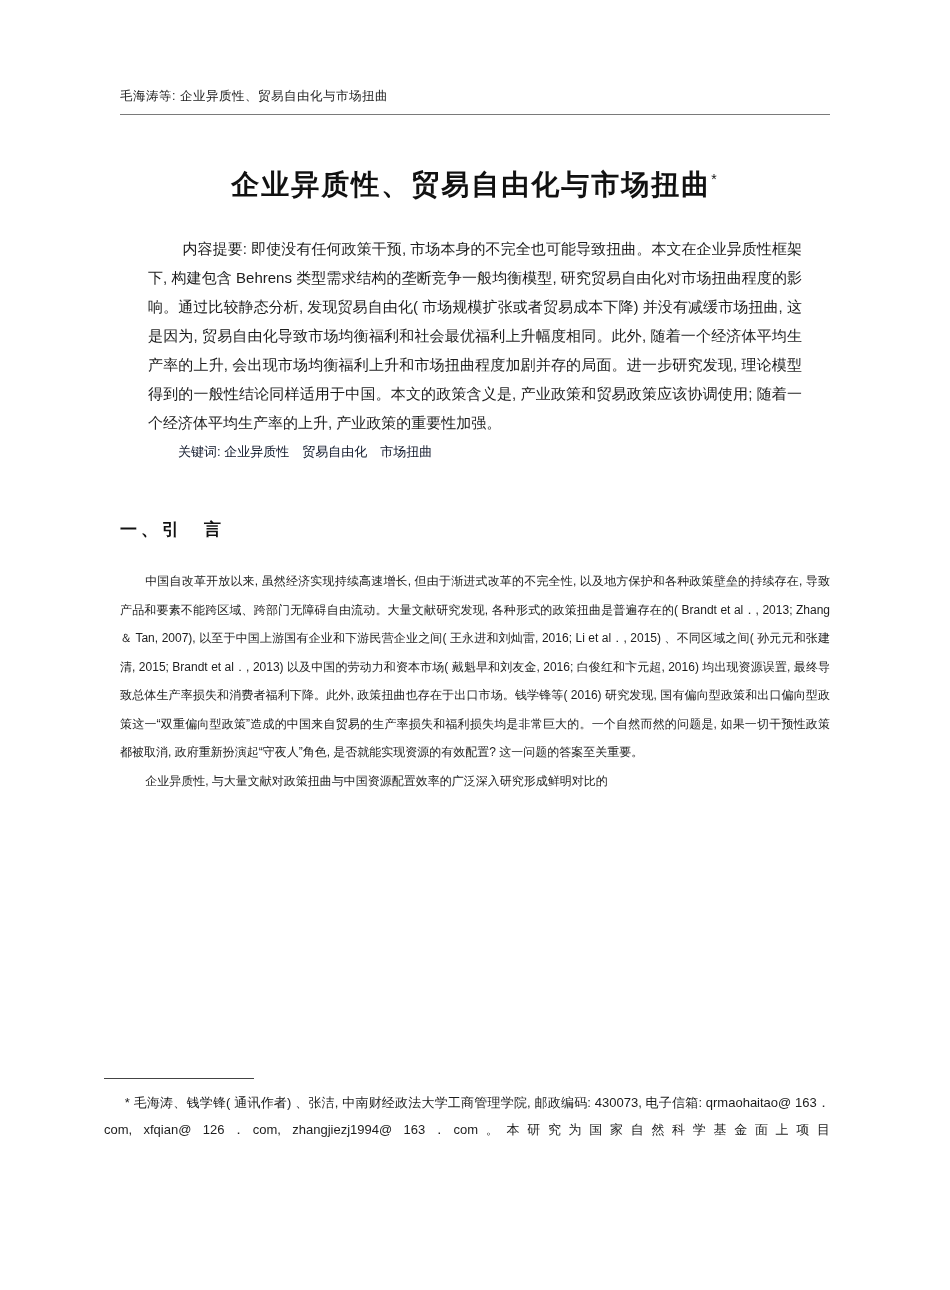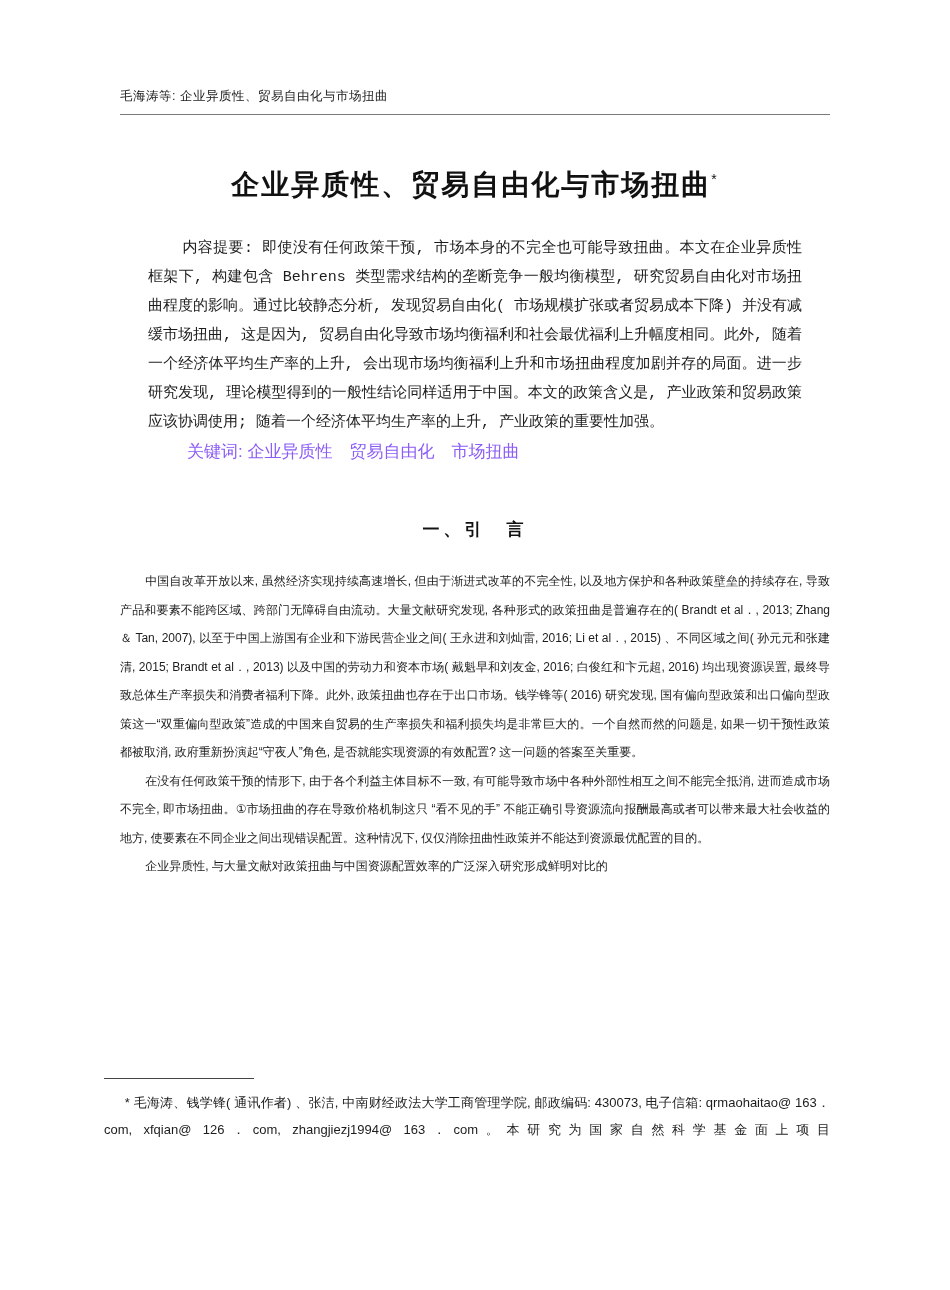--- a/index.html
+++ b/index.html
@@ -49,31 +49,30 @@
     margin-top: 32px;
     color: #111;
   }
   .abstract {
     margin: 30px 28px 0 28px;
     font-size: 15px;
     line-height: 29px;
     text-align: justify;
     text-indent: 2.3em;
     color: #1c1c1c;
-    font-family: Liberation Mono, monospace;
   }
   .keywords {
     margin: 0 28px 8px 28px;
-    font-size: 17px;
+    font-size: 13px;
     line-height: 29px;
     text-indent: 2.3em;
-    color: #8b5cf6;
+    color: #0f172a;
   }
   .section-heading {
-    text-align: center;
+    text-align: left;
     font-size: 17px;
     font-weight: 700;
     letter-spacing: 4px;
     margin-top: 52px;
     color: #111;
   }
   .body-para {
     font-size: 12px;
     line-height: 28.5px;
     text-align: justify;
@@ -118,21 +117,20 @@
 
 
   <p class="abstract"><span>内容提要:</span><span> 即使没有任何政策干预, 市场本身的不完全也可能导致扭曲。本文在企业异质性框架下, 构建包含 Behrens 类型需求结构的垄断竞争一般均衡模型, 研究贸易自由化对市场扭曲程度的影响。通过比较静态分析, 发现贸易自由化( 市场规模扩张或者贸易成本下降) 并没有减缓市场扭曲, 这是因为, 贸易自由化导致市场均衡福利和社会最优福利上升幅度相同。此外, 随着一个经济体平均生产率的上升, 会出现市场均衡福利上升和市场扭曲程度加剧并存的局面。进一步研究发现, 理论模型得到的一般性结论同样适用于中国。本文的政策含义是, 产业政策和贸易政策应该协调使用; 随着一个经济体平均生产率的上升, 产业政策的重要性加强。</span></p>
 
   <p class="keywords"><span>关键词:</span><span> 企业异质性　贸易自由化　市场扭曲</span></p>
 
   <div class="section-heading">一、引　言</div>
 
   <p class="body-para first">中国自改革开放以来, 虽然经济实现持续高速增长, 但由于渐进式改革的不完全性, 以及地方保护和各种政策壁垒的持续存在, 导致产品和要素不能跨区域、跨部门无障碍自由流动。大量文献研究发现, 各种形式的政策扭曲是普遍存在的( Brandt et al．, 2013; Zhang ＆ Tan, 2007), 以至于中国上游国有企业和下游民营企业之间( 王永进和刘灿雷, 2016; Li et al．, 2015) 、不同区域之间( 孙元元和张建清, 2015; Brandt et al．, 2013) 以及中国的劳动力和资本市场( 戴魁早和刘友金, 2016; 白俊红和卞元超, 2016) 均出现资源误置, 最终导致总体生产率损失和消费者福利下降。此外, 政策扭曲也存在于出口市场。钱学锋等( 2016) 研究发现, 国有偏向型政策和出口偏向型政策这一“双重偏向型政策”造成的中国来自贸易的生产率损失和福利损失均是非常巨大的。一个自然而然的问题是, 如果一切干预性政策都被取消, 政府重新扮演起“守夜人”角色, 是否就能实现资源的有效配置? 这一问题的答案至关重要。</p>
 
-  <p class="body-para">在没有任何政策干预的情形下, 由于各个利益主体目标不一致, 有可能导致市场中各种外部性相互之间不能完全抵消, 进而造成市场不完全, 即市场扭曲。①市场扭曲的存在导致价格机制这只 “看不见的手” 不能正确引导资源流向报酬最高或者可以带来最大社会收益的地方, 使要素在不同企业之间出现错误配置。这种情况下, 仅仅消除扭曲性政策并不能达到资源最优配置的目的。</p>
 
   <p class="body-para">企业异质性, 与大量文献对政策扭曲与中国资源配置效率的广泛深入研究形成鲜明对比的</p>
 
   <div class="footnote-area">
     <hr class="footnote-rule">
     <p class="footnote-text">* 毛海涛、钱学锋( 通讯作者) 、张洁, 中南财经政法大学工商管理学院, 邮政编码: 430073, 电子信箱: qrmaohaitao@ 163．com, xfqian@ 126．com, zhangjiezj1994@ 163．com。本研究为国家自然科学基金面上项目</p>
   </div>
 
 </div>
 

